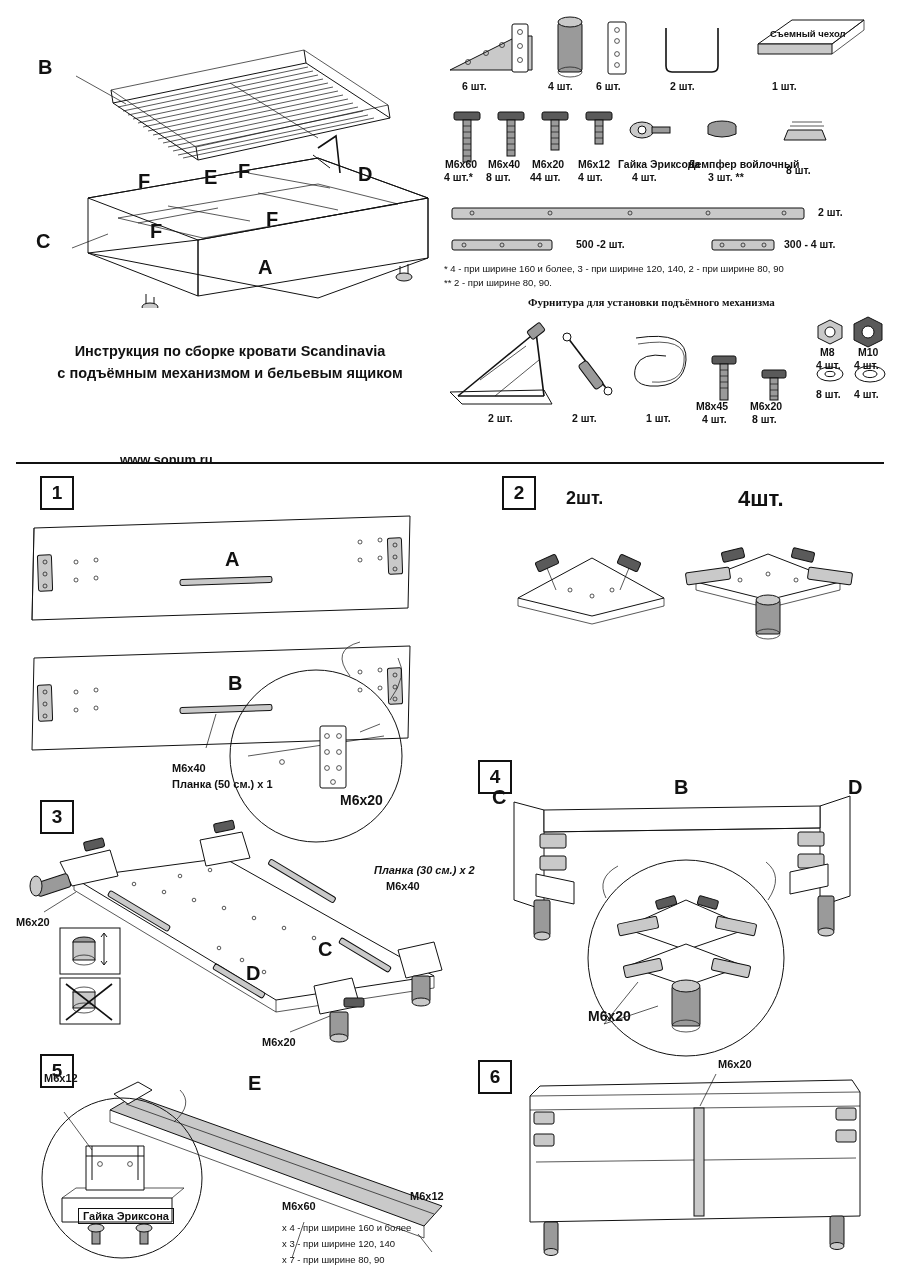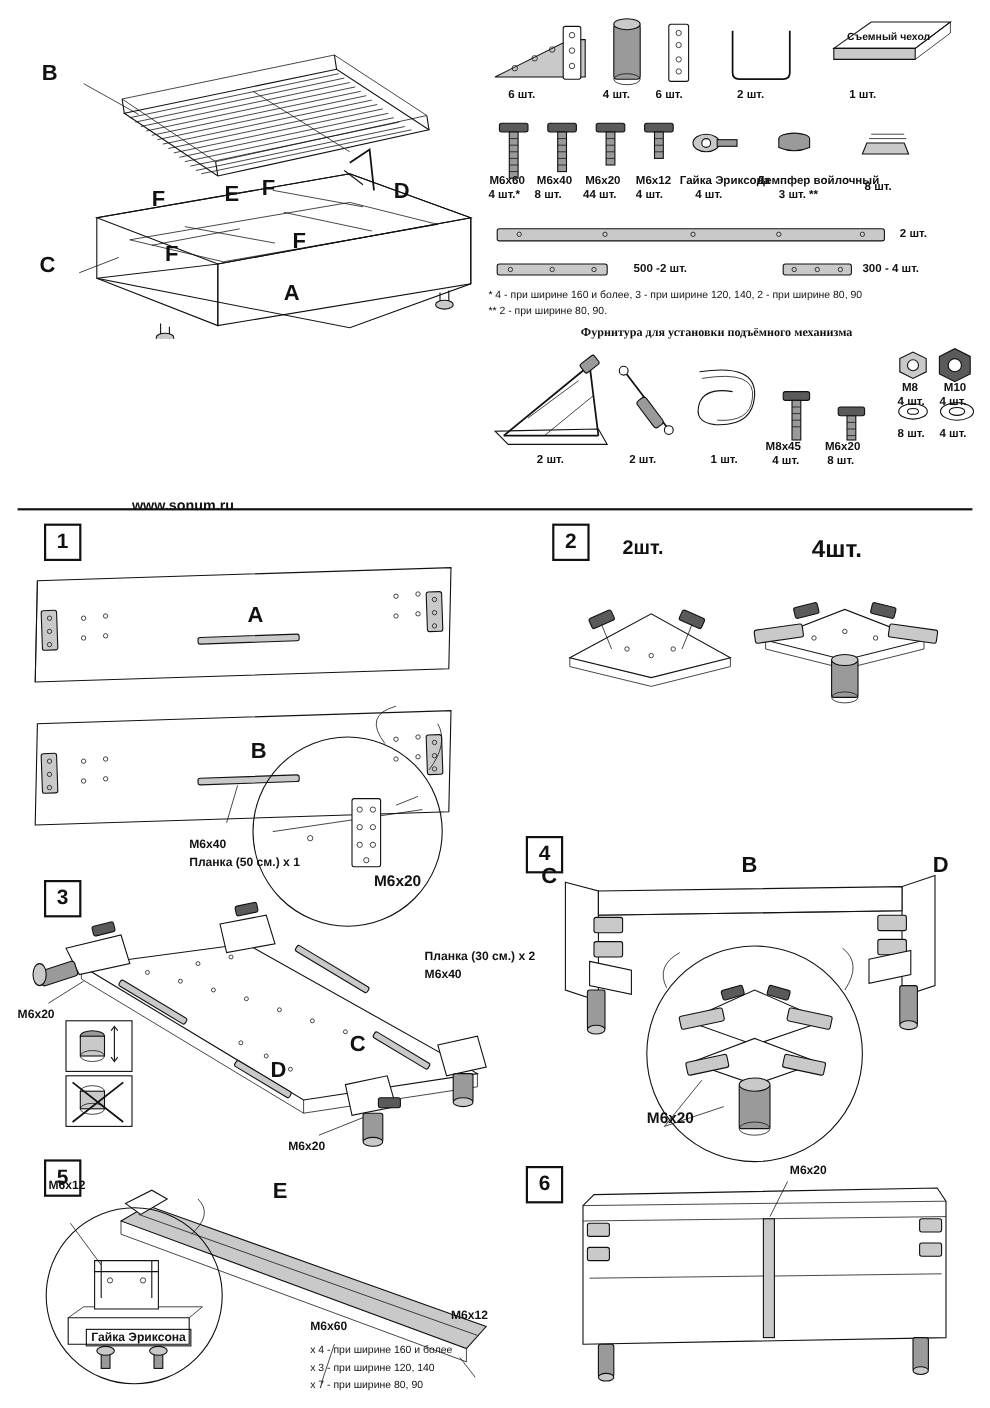--- a/index.html
+++ b/index.html
@@ -106,20 +106,22 @@
   <div class="abs lbl-big" style="left:240px; top:248px;">A</div>
   <div class="abs lbl-big" style="left:340px; top:155px;">D</div>
   <div class="abs lbl-big" style="left:186px; top:158px;">E</div>
   <div class="abs lbl-big" style="left:120px; top:162px;">F</div>
   <div class="abs lbl-big" style="left:220px; top:152px;">F</div>
   <div class="abs lbl-big" style="left:132px; top:212px;">F</div>
   <div class="abs lbl-big" style="left:248px; top:200px;">F</div>
 </div>
 
 <div class="abs" id="title-block">
+  <div class="t">Инструкция по сборке кровати Scandinavia</div>
+  <div class="t">с подъёмным механизмом и бельевым ящиком</div>
 </div>
 <div class="abs" id="site-url">www.sonum.ru</div>
 
 <div class="abs" id="parts-panel">
   <svg width="450" height="450" viewBox="0 0 450 450">
 
     <g>
       <path class="fillgrey" d="M10 62 L78 28 L92 28 L92 62 Z"></path>
       <rect class="fillwhite" x="72" y="16" width="16" height="48" rx="2"></rect>
       <circle class="thin" cx="80" cy="24" r="2.5"></circle>
@@ -424,21 +426,21 @@
       <circle cx="262" cy="262" r="2.4"></circle>
     </g>
     <path class="thin" d="M340 232 L360 224"></path>
   </svg>
 </div>
 <div class="abs lbl-big" style="left:225px; top:548px;">A</div>
 <div class="abs lbl-big" style="left:228px; top:672px;">B</div>
 <div class="abs lbl" style="left:172px; top:762px;">M6x40</div>
 <div class="abs lbl" style="left:172px; top:778px;">Планка (50 см.) х 1</div>
 <div class="abs lbl-med" style="left:340px; top:792px;">M6x20</div>
-<div class="abs lbl" style="left:386px; top:864px;">Планка (30 см.)  х 2</div>
+<div class="abs lbl" style="left:374px; top:864px;font-style:italic;">Планка (30 см.)  х 2</div>
 <div class="abs lbl" style="left:386px; top:880px;">M6x40</div>
 
 <div class="abs stepbox" style="left:502px; top:476px;">2</div>
 <div class="abs lbl-big" style="left:566px; top:488px; font-size:18px;">2шт.</div>
 <div class="abs lbl-big" style="left:738px; top:486px; font-size:22px;">4шт.</div>
 <div class="abs" style="left:500px; top:520px;">
   <svg width="380" height="120" viewBox="0 0 380 120">
 
     <path class="fillwhite" d="M18 78 L92 38 L164 78 L92 96 Z"></path>
     <path class="thin" d="M18 78 L18 86 L92 104 L164 86 L164 78"></path>

